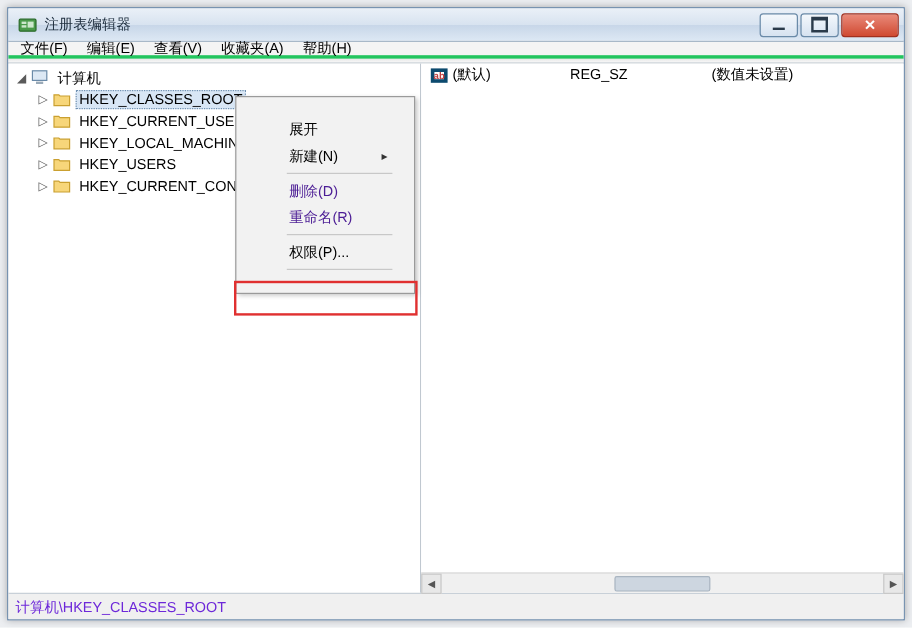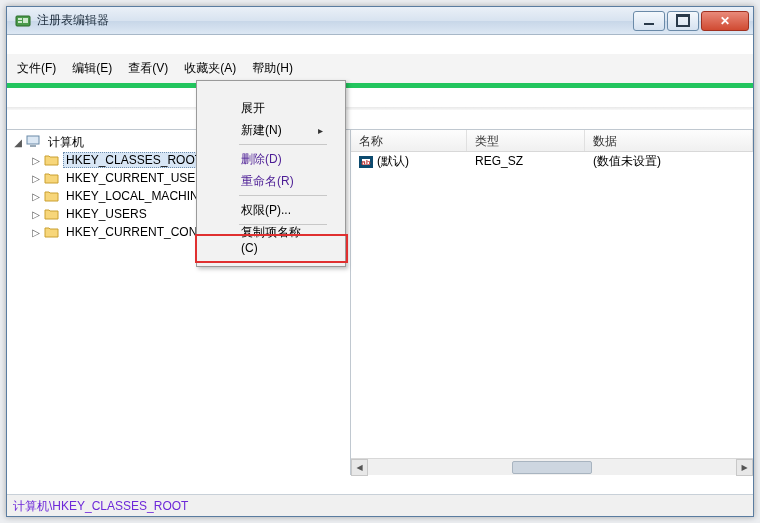--- a/index.html
+++ b/index.html
@@ -1,30 +1,30 @@
 <!DOCTYPE html>
 <html><head>
 <meta charset="utf-8">
 <style>
 * { margin: 0; padding: 0; box-sizing: border-box; font-family: "Microsoft YaHei", "Segoe UI", Tahoma, sans-serif; font-size: 12px; }
 body { background: #eceef1; width: 760px; height: 523px; overflow: hidden; position: relative; }
 
-.window { position: absolute; left: 6px; top: 6px; right: 6px; bottom: 6px; background: #fff; border: 1px solid #5a7ca0; box-shadow: 0 0 6px rgba(0,0,0,0.3); display: flex; flex-direction: column; gap: 19px; }
+.window { position: absolute; left: 6px; top: 6px; right: 6px; bottom: 6px; background: #fff; border: 1px solid #5a7ca0; box-shadow: 0 0 6px rgba(0,0,0,0.3); display: flex; flex-direction: column; }
 
 .titlebar { height: 28px; background: linear-gradient(to bottom, #eaf0f7 0%, #d8e3f0 50%, #c7d6e8 51%, #dde8f4 100%); display: flex; align-items: center; padding: 0 4px 0 8px; border-bottom: 1px solid #a8b8c8; }
 .titlebar .icon { width: 16px; height: 16px; margin-right: 6px; }
 .titlebar .title { flex: 1; color: #1a2a3a; font-size: 12px; }
 .winbtns { display: flex; gap: 0; }
 .winbtn { width: 32px; height: 20px; border: 1px solid #6a8aa8; background: linear-gradient(to bottom, #f4f8fc, #d6e2f0); border-radius: 3px; display: flex; align-items: center; justify-content: center; color: #2a3a4a; margin-left: 2px; cursor: default; }
 .winbtn.min::before { content: ""; width: 10px; height: 2px; background: #2a3a4a; margin-top: 6px; }
 .winbtn.max::before { content: ""; width: 10px; height: 8px; border: 2px solid #2a3a4a; border-top-width: 3px; }
 .winbtn.close { width: 48px; background: linear-gradient(to bottom, #e98a7a, #d04a32); border-color: #a03020; color: #fff; }
 .winbtn.close::before { content: "✕"; font-size: 12px; font-weight: bold; }
 
-.menubar { height: 34px; background: #f4f4f4; border-bottom: 5px solid #22c55e; display: flex; align-items: center; padding: 0 2px; }
+.menubar { height: 14px; background: #f4f4f4; border-bottom: 3px solid #22c55e; display: flex; align-items: center; padding: 0 2px; }
 .menubar .mitem { padding: 3px 8px; cursor: default; }
 
 .toolbar-separator { height: 3px; background: linear-gradient(to bottom, #e8e8e8, #f8f8f8); }
 
 .content { flex: 1; display: flex; border-top: 1px solid #c0c8d0; min-height: 0; }
 
 .treepane { width: 344px; background: #fff; border-right: 1px solid #c0c8d0; overflow: hidden; padding: 3px 0; }
 .tree-row { display: flex; align-items: center; height: 18px; padding-left: 4px; cursor: default; white-space: nowrap; }
 .tree-row .expander { width: 14px; text-align: center; color: #5a5a5a; font-size: 10px; }
 .tree-row .ficon { width: 16px; height: 14px; margin: 0 3px 0 1px; display: inline-flex; align-items: center; justify-content: center; }
@@ -146,25 +146,20 @@
         <span class="ficon">
             <svg width="16" height="14">
               <path d="M1 3 L5 3 L6 4 L14 4 L14 12 L1 12 Z" fill="#f7d67a" stroke="#caa030"></path>
             </svg>
           </span>
         <span class="label">HKEY_CURRENT_CONFIG</span>
       </div>
     </div>
 
     <div class="listpane">
-      <div class="listheader">
-        <div class="col" style="width:116px">名称</div>
-        <div class="col" style="width:118px">类型</div>
-        <div class="col" style="flex:1">数据</div>
-      </div>
       <div class="listbody">
         <div class="listrow">
           <div class="cell" style="width:116px">
             <span class="ab-icon">ab</span><span>(默认)</span>
           </div>
           <div class="cell" style="width:118px">REG_SZ</div>
           <div class="cell" style="flex:1">(数值未设置)</div>
         </div>
       </div>
       <div class="hscroll">
@@ -183,16 +178,15 @@
 
 <div class="ctxmenu">
   <div class="ci">展开</div>
   <div class="ci sub">新建(N)</div>
   <div class="sep"></div>
   <div class="ci disabled">删除(D)</div>
   <div class="ci disabled">重命名(R)</div>
   <div class="sep"></div>
   <div class="ci">权限(P)...</div>
   <div class="sep"></div>
-  <div class="ci">复制项名称(C)</div>
 </div>
 
 <div class="highlight-box"></div>
 
 </body></html>

